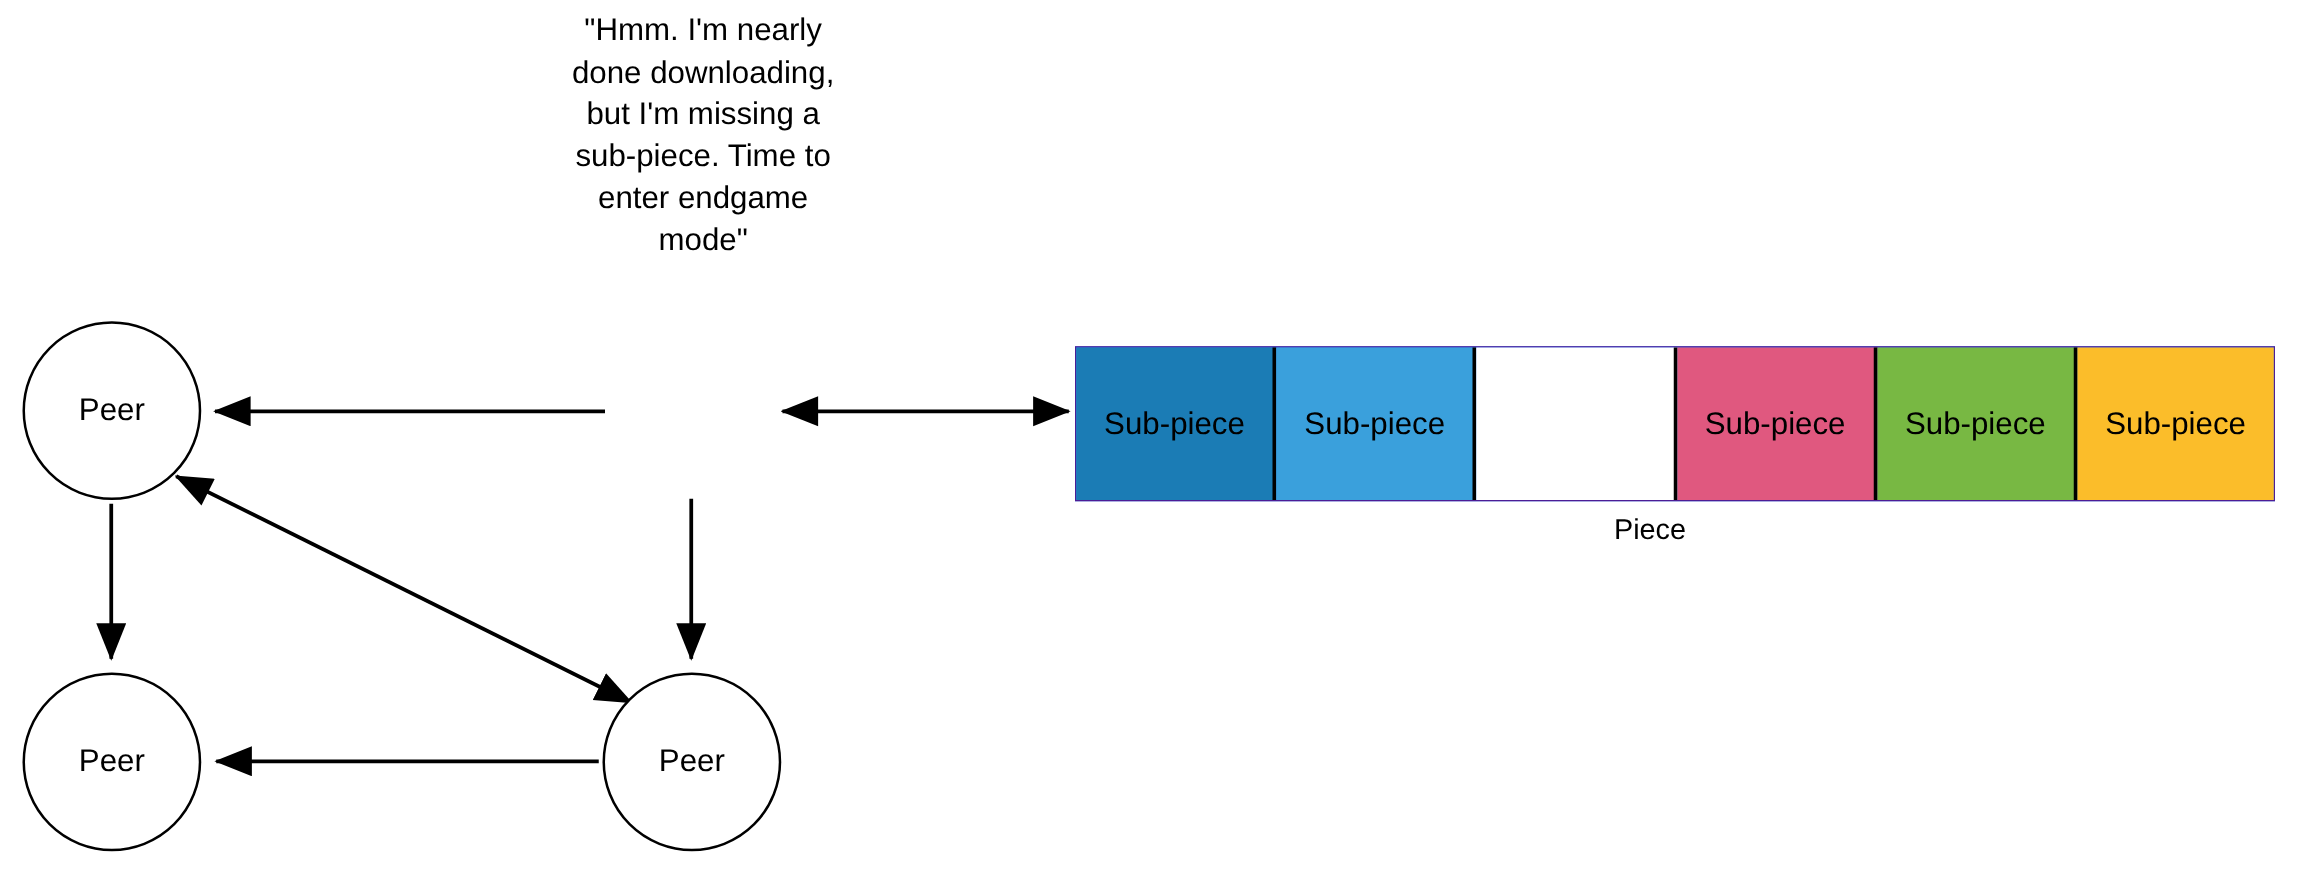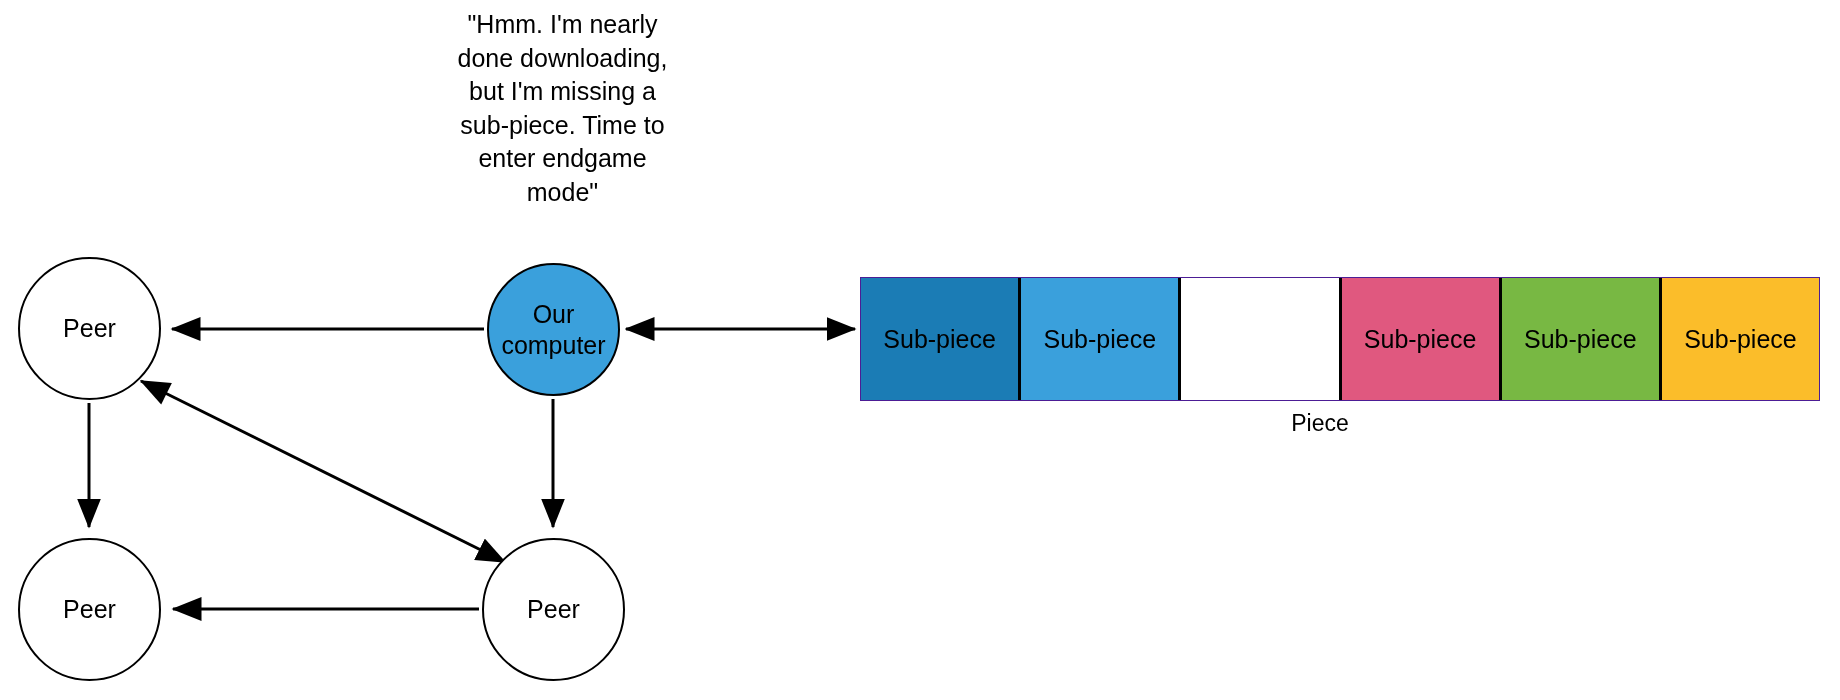--- a/index.html
+++ b/index.html
@@ -139,24 +139,20 @@
   </div>
 
   <div class="node" id="node-peer-bottom-left" style="background: rgb(255, 255, 255); border-color: rgb(0, 0, 0);">
     <span class="node-label">Peer</span>
   </div>
 
   <div class="node" id="node-peer-bottom-right" style="background: rgb(255, 255, 255); border-color: rgb(0, 0, 0);">
     <span class="node-label">Peer</span>
   </div>
 
-  <div class="node" id="node-our-computer" style="background: rgb(58, 160, 220); border-color: rgb(0, 0, 0);">
-    <span class="node-label">Our
-computer</span>
-  </div>
 
   <div id="piece-bar">
       <div class="subpiece" style="background: rgb(27, 124, 181);">
         <span>Sub-piece</span>
       </div>
       <div class="subpiece" style="background: rgb(58, 160, 220);">
         <span>Sub-piece</span>
       </div>
       <div class="subpiece" style="background: rgb(255, 255, 255);">
         <span></span>

